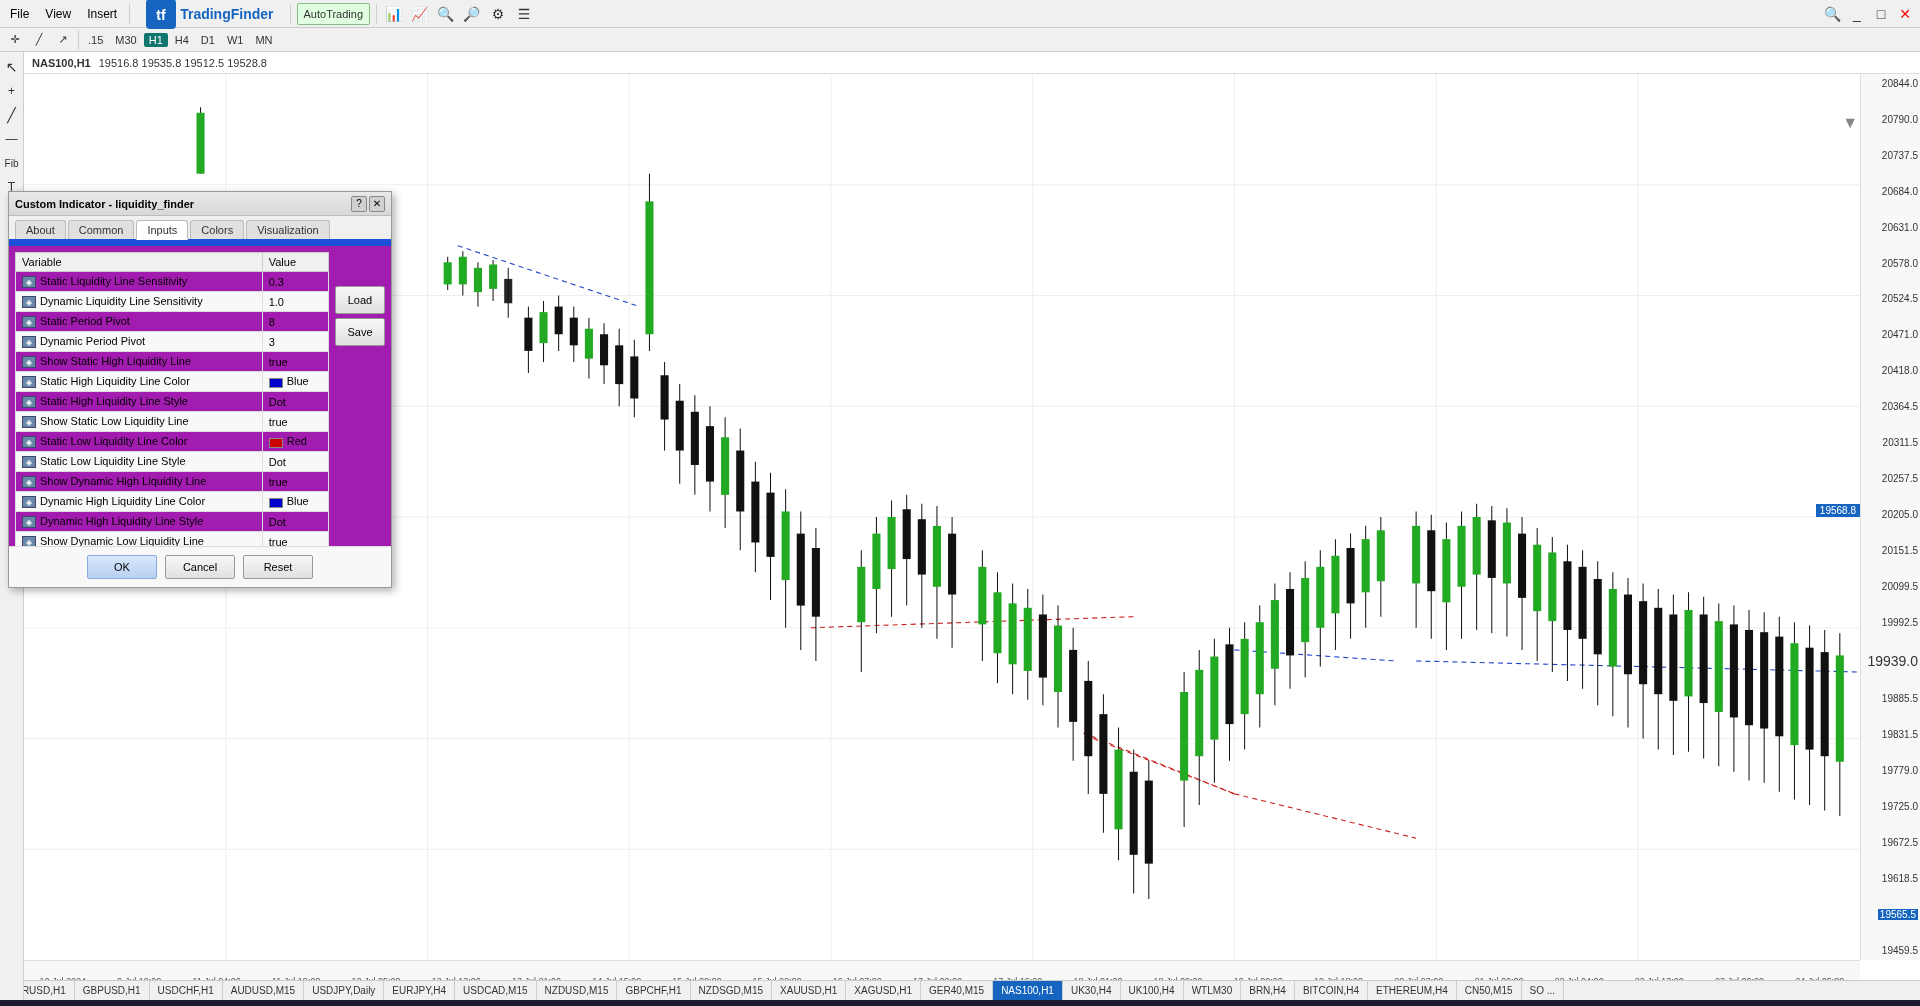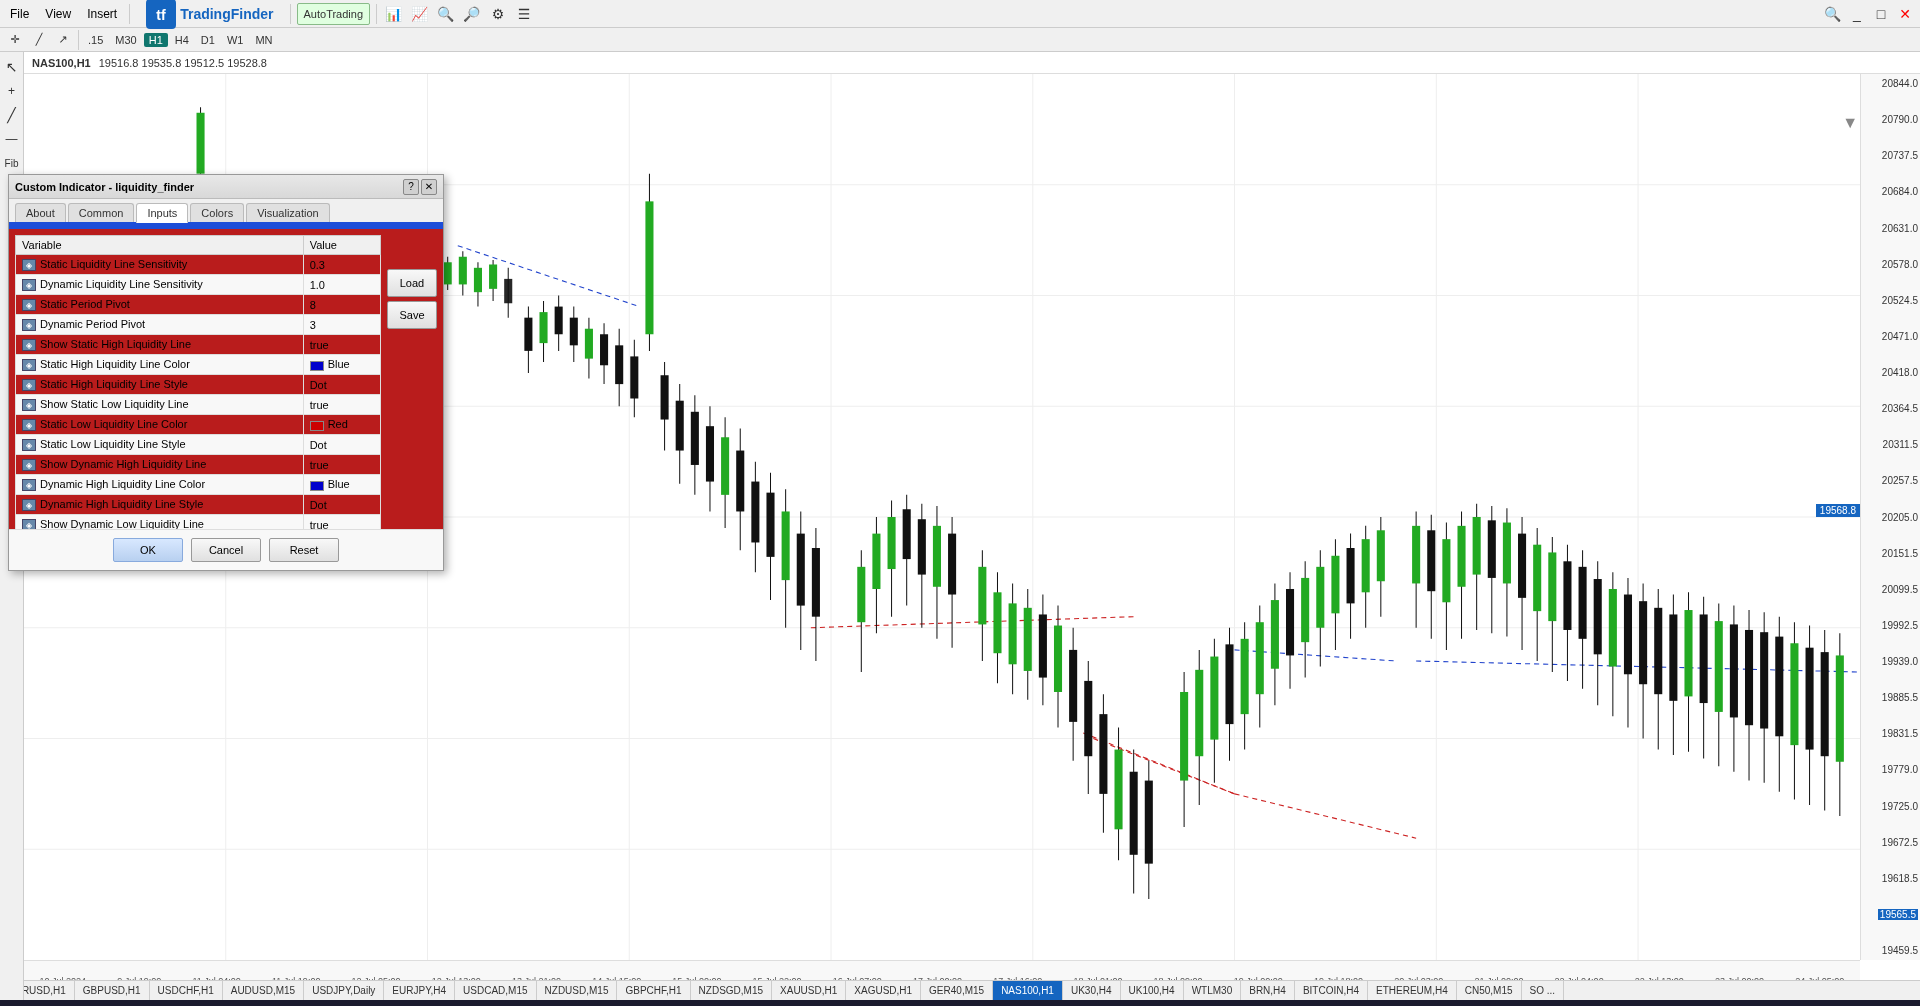--- a/index.html
+++ b/index.html
@@ -39,21 +39,21 @@
 
     
     #symbols-bar { position: absolute; bottom: 0; left: 0; right: 0; height: 20px; background: #f0f0f0; border-top: 1px solid #ccc; display: flex; align-items: center; overflow: hidden; }
     .symbol-tab { font-size: 10px; padding: 0 8px; height: 20px; line-height: 20px; cursor: pointer; white-space: nowrap; border-right: 1px solid #ccc; color: #333; }
     .symbol-tab.active { background: #1565c0; color: white; }
 
     
     #modal-overlay { position: absolute; top: 0; left: 0; right: 0; bottom: 0; z-index: 100; }
 
     
-    #dialog { position: absolute; left: 8px; top: 122px; width: 436px; background: #b91c1c; border: 1px solid #999; box-shadow: 3px 3px 8px rgba(0,0,0,0.3); }
+    #dialog { position: absolute; left: 8px; top: 139px; width: 384px; background: #a21caf; border: 1px solid #999; box-shadow: 3px 3px 8px rgba(0,0,0,0.3); }
     #dialog-titlebar { background: linear-gradient(to bottom, #e8e8e8, #d8d8d8); border-bottom: 1px solid #bbb; display: flex; align-items: center; height: 24px; padding: 0 6px; }
     #dialog-title { flex: 1; font-size: 11px; font-weight: bold; color: #000; }
     .dialog-ctrl-btn { width: 16px; height: 16px; display: flex; align-items: center; justify-content: center; font-size: 10px; cursor: pointer; border: 1px solid #888; background: #d0d0d0; border-radius: 2px; margin-left: 2px; }
 
     
     #dialog-tabs { display: flex; background: #f0f0f0; border-bottom: 7px solid #1d4ed8; padding: 4px 6px 0; gap: 2px; }
     .tab { font-size: 11px; padding: 3px 10px; cursor: pointer; border: 1px solid #bbb; border-bottom: none; border-radius: 3px 3px 0 0; background: #e0e0e0; color: #333; }
     .tab.active { background: #fff; border-bottom: 1px solid #fff; margin-bottom: -1px; }
 
     
@@ -460,21 +460,21 @@
     <div style="font-size:10px; color:#333;">20524.5</div>
     <div style="font-size:10px; color:#333;">20471.0</div>
     <div style="font-size:10px; color:#333;">20418.0</div>
     <div style="font-size:10px; color:#333;">20364.5</div>
     <div style="font-size:10px; color:#333;">20311.5</div>
     <div style="font-size:10px; color:#333;">20257.5</div>
     <div style="font-size:10px; color:#333;">20205.0</div>
     <div style="font-size:10px; color:#333;">20151.5</div>
     <div style="font-size:10px; color:#333;">20099.5</div>
     <div style="font-size:10px; color:#333;">19992.5</div>
-    <div style="font-size:10px; color:#333;">19939.0</div>
+    <div style="font-size:14px; color:#333;">19939.0</div>
     <div style="font-size:10px; color:#333;">19885.5</div>
     <div style="font-size:10px; color:#333;">19831.5</div>
     <div style="font-size:10px; color:#333;">19779.0</div>
     <div style="font-size:10px; color:#333;">19725.0</div>
     <div style="font-size:10px; color:#333;">19672.5</div>
     <div style="font-size:10px; color:#333;">19618.5</div>
     <div style="font-size:10px; color:#333; background:#1565c0; color:white; padding:0 2px;text-align:center;">19565.5</div>
     <div style="font-size:10px; color:#333;">19459.5</div>
   </div>
 

